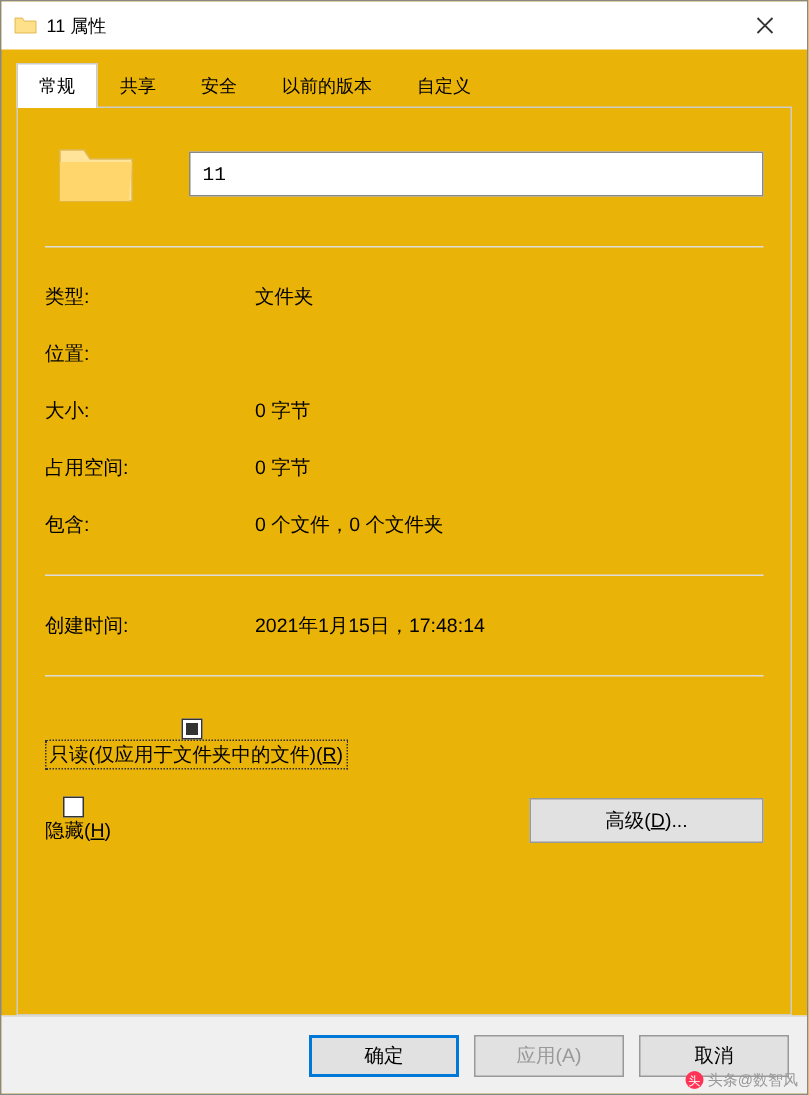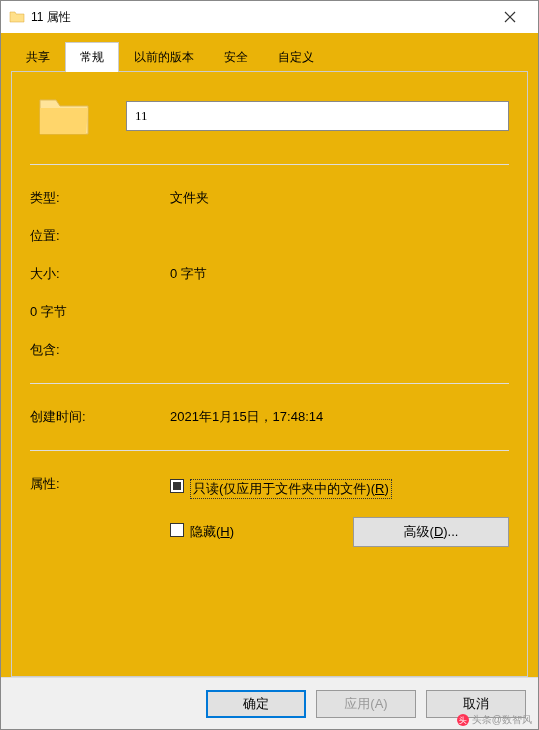--- a/index.html
+++ b/index.html
@@ -85,21 +85,21 @@
       height: 48px;
       margin-right: 34px;
       margin-left: 6px;
     }
     .name-input {
       flex: 1;
       height: 30px;
       border: 1px solid #888;
       padding: 0 8px;
       font-size: 13px;
-      font-family: Liberation Serif, serif;
+      font-family: Liberation Mono, monospace;
     }
     hr.sep {
       border: none;
       border-top: 1px solid #ddd;
       margin: 14px 0;
     }
     .prop-row {
       display: flex;
       padding: 10px 0;
       font-size: 13px;
@@ -111,22 +111,23 @@
     .prop-value {
       flex: 1;
     }
     .attr-row {
       display: flex;
       align-items: center;
       padding: 4px 0;
     }
     .checkbox-wrap {
       display: flex;
-      align-items: flex-start;
-      font-size: 13px;
+      align-items: center;
+      font-size: 13px;
+      flex-direction: column;
     }
     .checkbox-square {
       width: 14px;
       height: 14px;
       border: 1px solid #333;
       margin-right: 6px;
       display: flex;
       align-items: center;
       justify-content: center;
       background: #fff;
@@ -222,24 +223,24 @@
     <div class="titlebar-close">
       <svg viewBox="0 0 12 12" width="12" height="12">
         <line x1="1" y1="1" x2="11" y2="11" stroke="#333" stroke-width="1.2"></line>
         <line x1="11" y1="1" x2="1" y2="11" stroke="#333" stroke-width="1.2"></line>
       </svg>
     </div>
   </div>
 
   <div class="content">
     <div class="tabs">
+      <div class="tab active">常规</div>
       <div class="tab">共享</div>
-      <div class="tab active">常规</div>
+      <div class="tab">安全</div>
       <div class="tab">以前的版本</div>
-      <div class="tab">安全</div>
       <div class="tab">自定义</div>
     </div>
 
     <div class="panel">
       <div class="header-row">
         <span class="folder-bigicon">
           <svg viewBox="0 0 56 48" width="56" height="48">
             <path d="M4 8 L20 8 L24 14 L52 14 L52 42 L4 42 Z" fill="#ffe49a" stroke="#e0b95a" stroke-width="1"></path>
             <path d="M4 16 L52 16 L50 42 L4 42 Z" fill="#ffd66b"></path>
           </svg>
@@ -254,37 +255,38 @@
         <span class="prop-value">文件夹</span>
       </div>
       <div class="prop-row">
         <span class="prop-label">位置:</span>
       </div>
       <div class="prop-row">
         <span class="prop-label">大小:</span>
         <span class="prop-value">0 字节</span>
       </div>
       <div class="prop-row">
+        <span class="prop-label">占用空间:</span>
         <span class="prop-value">0 字节</span>
       </div>
       <div class="prop-row">
         <span class="prop-label">包含:</span>
+        <span class="prop-value">0 个文件，0 个文件夹</span>
       </div>
 
       <hr class="sep">
 
       <div class="prop-row">
         <span class="prop-label">创建时间:</span>
         <span class="prop-value">2021年1月15日，17:48:14</span>
       </div>
 
       <hr class="sep">
 
       <div class="prop-row">
-        <span class="prop-label">属性:</span>
         <div class="prop-value">
           <div class="attr-row">
             <label class="checkbox-wrap">
               <span class="checkbox-square indeterminate"></span>
               <span class="dotted-border"><span>只读(仅应用于文件夹中的文件)(</span><span class="underline">R</span><span>)</span></span>
             </label>
           </div>
           <div class="advanced-row">
             <label class="checkbox-wrap">
               <span class="checkbox-square"></span>

